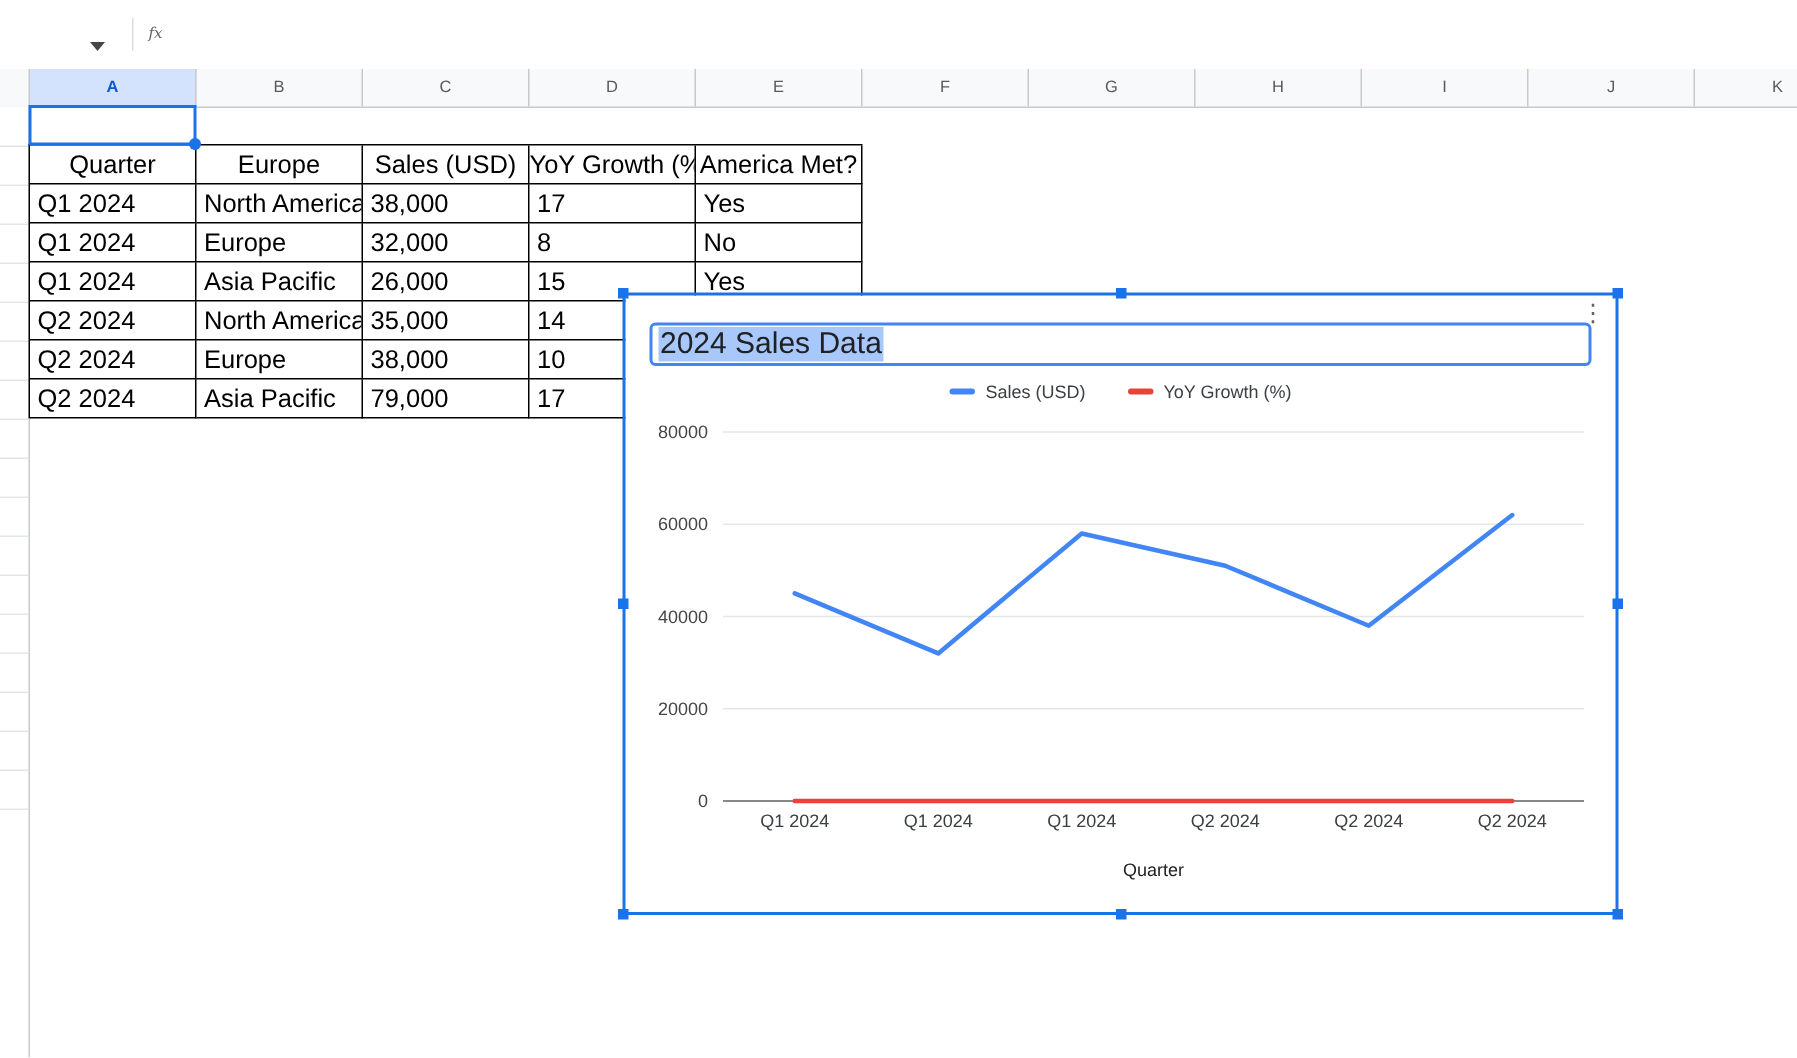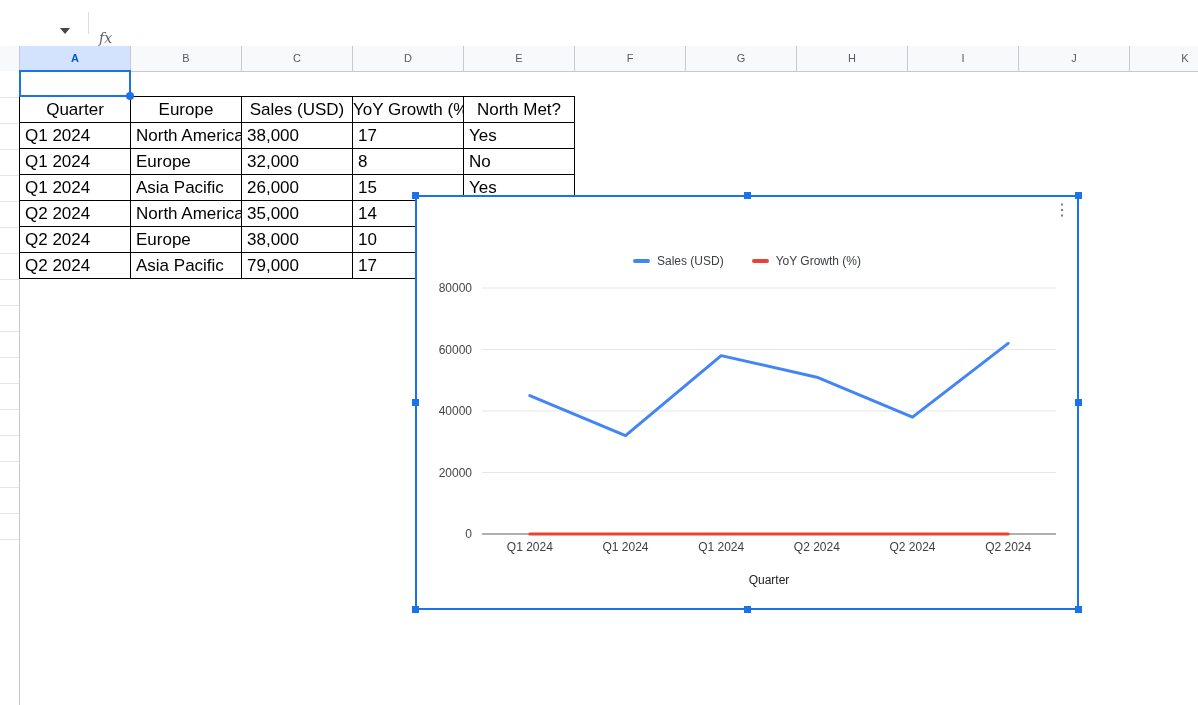--- a/index.html
+++ b/index.html
@@ -6,21 +6,21 @@
   .stage{position:relative;width:1198px;height:705px;background:#fff;overflow:hidden;
          font-family:"Liberation Sans",sans-serif;color:#000;}
 
   
   .toolbar{position:absolute;left:0;top:0;right:0;height:46px;background:#fff;border-bottom:1px solid #e3e3e3;}
   .name-box{position:absolute;left:0;top:0;width:88px;height:45px;background:#fff;}
   .caret{position:absolute;left:60px;top:28px;width:0;height:0;
          border-left:5px solid transparent;border-right:5px solid transparent;border-top:6px solid #444746;}
   .tb-sep{position:absolute;left:88px;top:12px;width:1px;height:22px;background:#dadce0;}
   .fx{position:absolute;left:99px;top:0;line-height:45px;font-style:italic;
-      font-family:"DejaVu Serif",serif;font-size:14px;color:#5f6368;margin-top:16px;}
+      font-family:"DejaVu Serif",serif;font-size:10px;color:#5f6368;}
   .formula-input{position:absolute;left:125px;top:0;right:0;height:45px;}
 
   
   .colheads{position:absolute;left:0;top:46px;right:0;height:25px;background:#f8f9fa;border-bottom:1px solid #c7cacd;}
   .corner{position:absolute;left:0;top:0;width:19px;height:25px;background:#f8f9fa;border-right:1px solid #c7cacd;}
   .col-h{position:absolute;top:0;width:110px;height:25px;border-right:1px solid #c7cacd;
          text-align:center;line-height:25px;font-size:11px;color:#575b5f;}
   .col-h.sel{background:#d3e3fd;color:#0b57d0;font-weight:700;}
 
   
@@ -111,21 +111,21 @@
       <div class="rowline" style="top: 416px;"></div>
       <div class="rowline" style="top: 442px;"></div>
       <div class="rowline" style="top: 468px;"></div>
     </div>
 
   <div class="data-table">
       <div class="cell th">Quarter</div>
       <div class="cell th">Europe</div>
       <div class="cell th">Sales (USD)</div>
       <div class="cell th">YoY Growth (%)</div>
-      <div class="cell th">North Met?</div>
+      <div class="cell th">America Met?</div>
       <div class="cell">Q1 2024</div>
       <div class="cell">North America</div>
       <div class="cell">38,000</div>
       <div class="cell">17</div>
       <div class="cell">Yes</div>
       <div class="cell">Q1 2024</div>
       <div class="cell">Europe</div>
       <div class="cell">32,000</div>
       <div class="cell">8</div>
       <div class="cell">No</div>
@@ -171,20 +171,23 @@
         <text x="208.5" y="354" text-anchor="middle" class="xtick">Q1 2024</text>
         <text x="304.16666666666663" y="354" text-anchor="middle" class="xtick">Q1 2024</text>
         <text x="399.8333333333333" y="354" text-anchor="middle" class="xtick">Q2 2024</text>
         <text x="495.5" y="354" text-anchor="middle" class="xtick">Q2 2024</text>
         <text x="591.1666666666666" y="354" text-anchor="middle" class="xtick">Q2 2024</text>
         <text x="352" y="387" text-anchor="middle" class="xlabel">Quarter</text>
         <polyline points="112.83333333333334,336.9631 208.5,336.9754 304.16666666666663,336.953875 399.8333333333333,336.95695 495.5,336.96925 591.1666666666666,336.947725" fill="none" stroke="#ea4335" stroke-width="3" stroke-linejoin="round" stroke-linecap="round"></polyline>
         <polyline points="112.83333333333334,198.625 208.5,238.6 304.16666666666663,158.65 399.8333333333333,180.175 495.5,220.15 591.1666666666666,146.35" fill="none" stroke="#4285f4" stroke-width="3" stroke-linejoin="round" stroke-linecap="round"></polyline>
       </svg>
 
+    <div class="title-box">
+      <span class="title-text">2024 Sales Data</span>
+    </div>
 
     <div class="chart-menu">⋮</div>
 
     <div class="legend">
         <div class="lg-item">
           <span class="sw" style="background: rgb(66, 133, 244);"></span>
           <span>Sales (USD)</span>
         </div>
         <div class="lg-item">
           <span class="sw" style="background: rgb(234, 67, 53);"></span>

